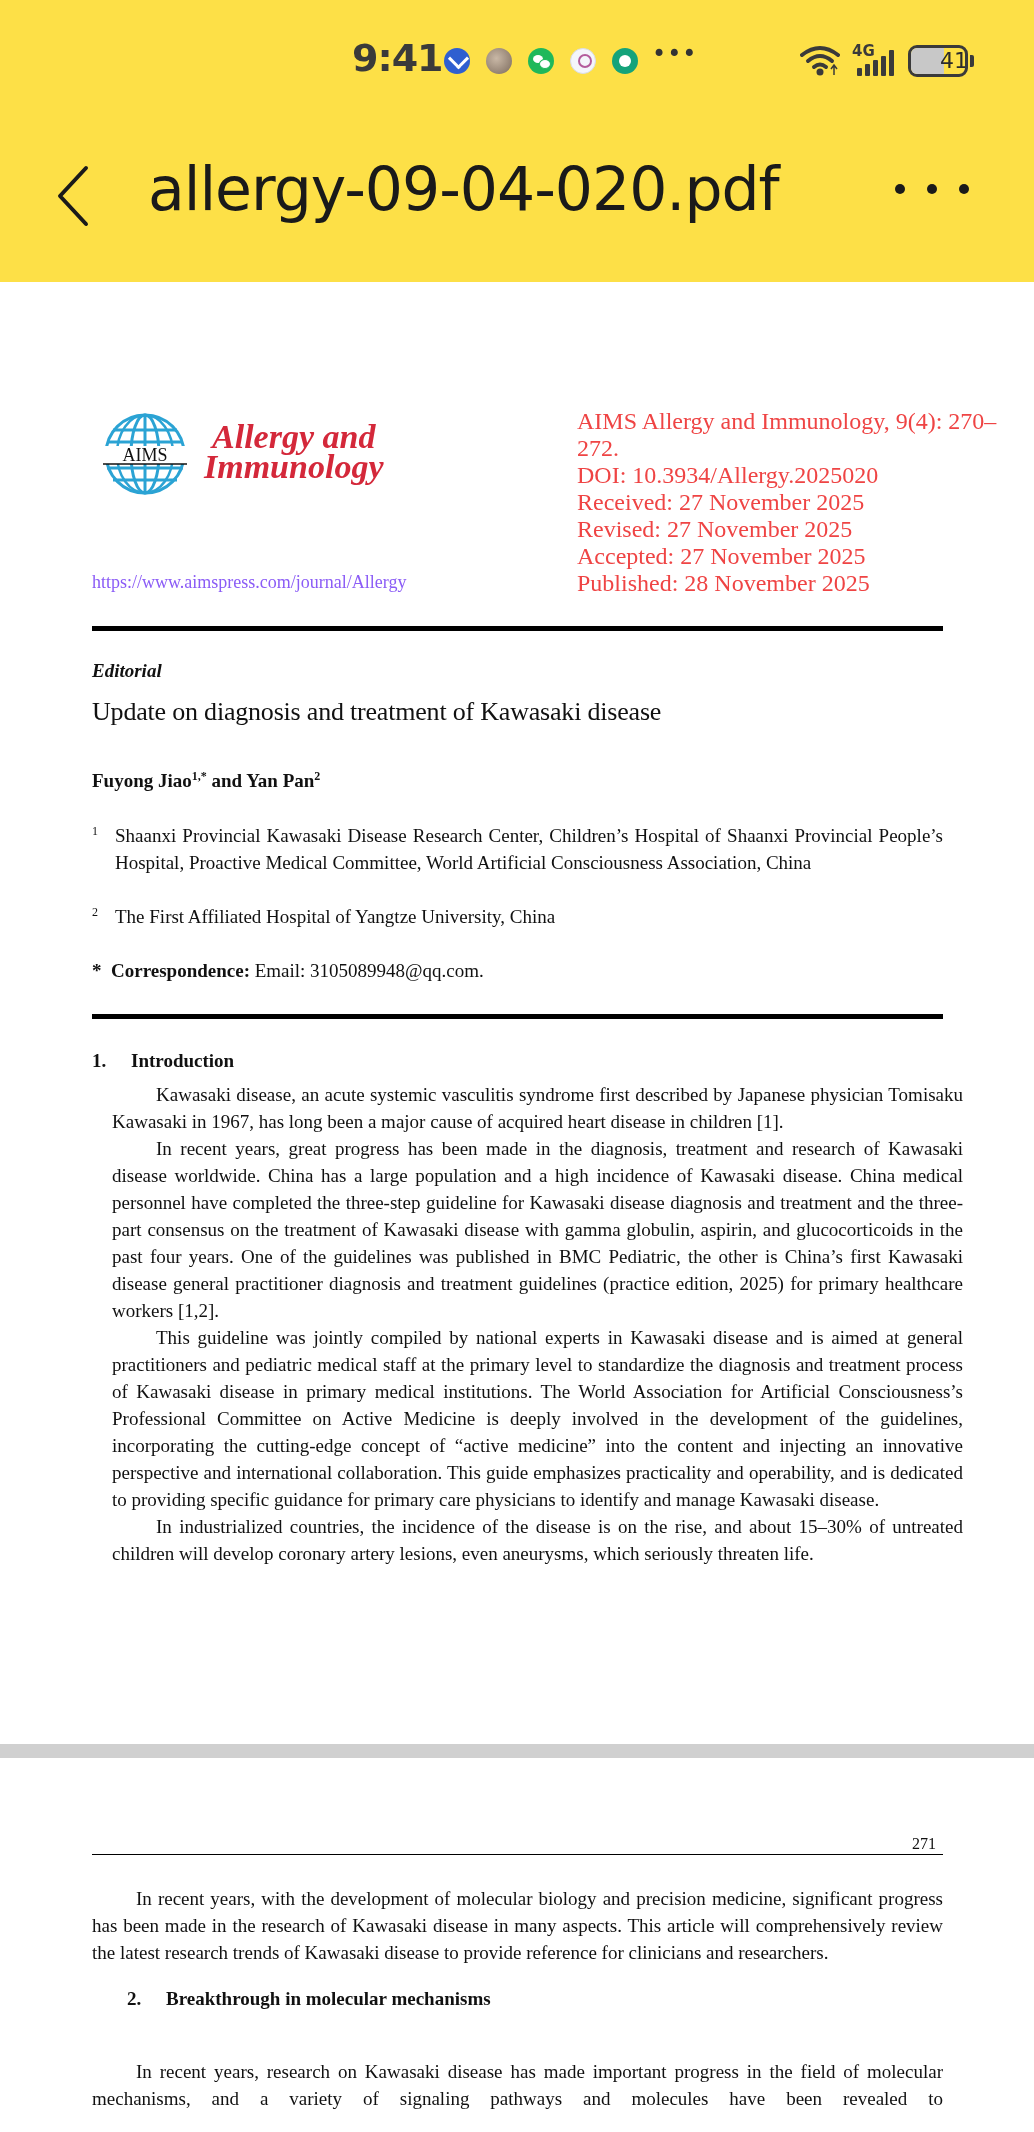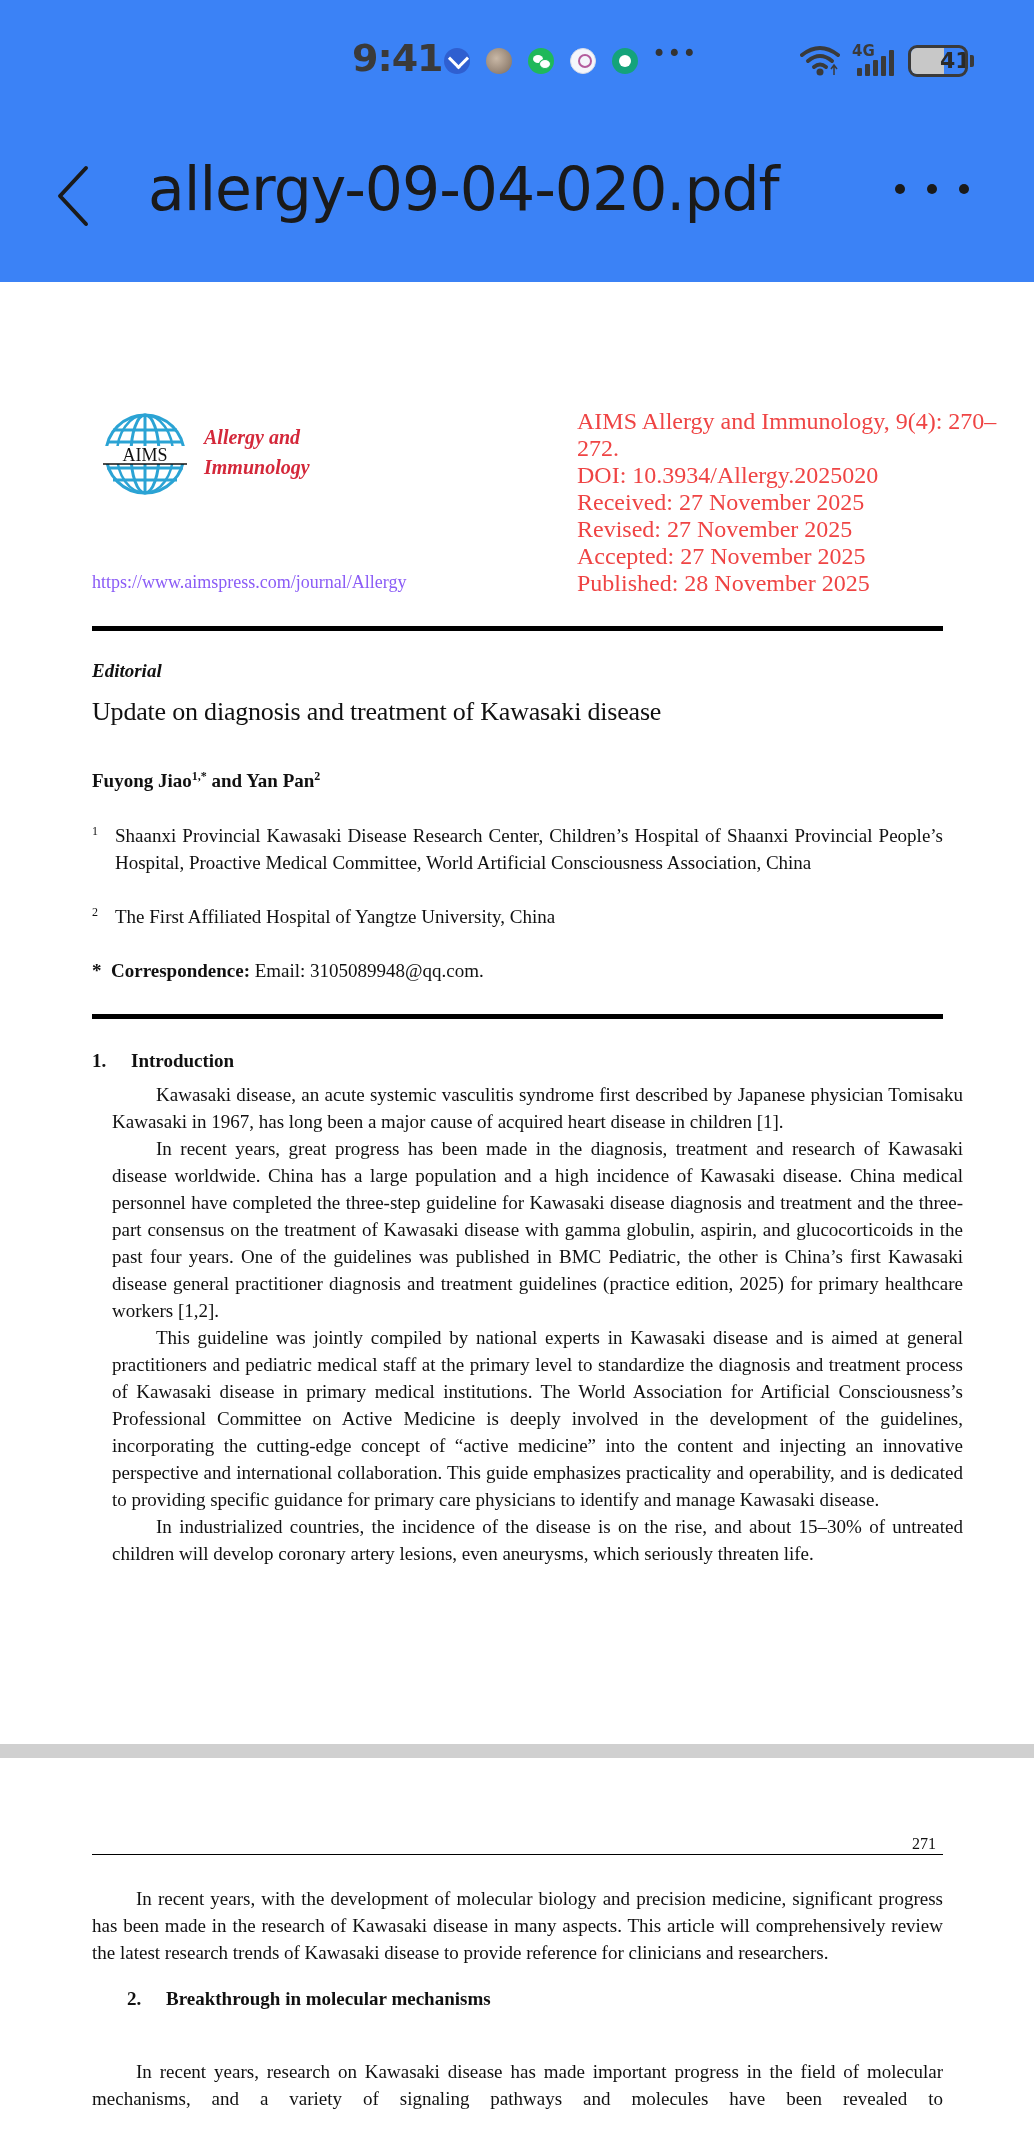--- a/index.html
+++ b/index.html
@@ -1,20 +1,20 @@
 <!DOCTYPE html>
 <html><head>
   <meta charset="utf-8">
   <style>
     * { box-sizing: border-box; margin: 0; padding: 0; }
     html, body { width: 1034px; height: 2132px; overflow: hidden; background: #ffffff; }
     body { position: relative; font-family: "Liberation Serif", serif; color: #111; }
 
     
-    .topbar { position: absolute; left: 0; top: 0; width: 1034px; height: 282px; background: #3b82f6; }
+    .topbar { position: absolute; left: 0; top: 0; width: 1034px; height: 282px; background: #fde047; }
     .status-bar { position: absolute; left: 0; top: 0; width: 1034px; height: 120px; }
     .time { position: absolute; left: 352px; top: 36px; font-family: "DejaVu Sans", sans-serif; font-weight: bold; font-size: 38px; color: #3a3a3a; letter-spacing: -1px; }
     .notif { position: absolute; top: 48px; width: 26px; height: 26px; border-radius: 50%; }
     .notif.shield { left: 444px; background: #2f5fd0; }
     .notif.shield::after { content: ""; position: absolute; left: 7px; top: 6px; width: 12px; height: 12px; border: 3px solid #fff; border-top: none; border-left: none; transform: rotate(45deg) translate(-2px,-2px); }
     .notif.avatar { left: 486px; background: radial-gradient(circle at 40% 40%, #c9b8a6, #7b6a5c); }
     .notif.wechat { left: 528px; background: #1fb85a; }
     .notif.wechat::before { content: ""; position: absolute; left: 5px; top: 7px; width: 10px; height: 8px; border-radius: 50%; background: #fff; }
     .notif.wechat::after { content: ""; position: absolute; left: 11px; top: 11px; width: 10px; height: 8px; border-radius: 50%; background: #fff; border: 1px solid #1fb85a; }
     .notif.app3 { left: 570px; background: #f4f6fb; border: 1px solid #d8dce8; }
@@ -22,35 +22,35 @@
     .notif.msg { left: 612px; background: #14a37a; }
     .notif.msg::after { content: ""; position: absolute; left: 7px; top: 7px; width: 12px; height: 12px; border-radius: 50%; background: #fff; }
     .more-notif { position: absolute; left: 652px; top: 40px; font-family: "DejaVu Sans", sans-serif; font-size: 24px; color: #333; letter-spacing: 1px; }
 
     .wifi { position: absolute; left: 800px; top: 44px; width: 40px; height: 32px; }
     .net-label { position: absolute; left: 852px; top: 42px; font-family: "DejaVu Sans", sans-serif; font-weight: bold; font-size: 15px; color: #3a3a3a; }
     .signal { position: absolute; left: 857px; top: 50px; width: 40px; height: 26px; }
     .signal span { position: absolute; bottom: 0; width: 5px; background: #3a3a3a; border-radius: 1px; }
     .battery { position: absolute; left: 908px; top: 45px; width: 60px; height: 32px; border: 3px solid #3a3a3a; border-radius: 9px; overflow: hidden; }
     .battery .fill { position: absolute; left: 0; top: 0; bottom: 0; width: 62%; background: #c8c8c8; }
-    .battery .level { position: relative; display: block; text-align: center; font-family: "DejaVu Sans", sans-serif; font-weight: bold; font-size: 22px; line-height: 26px; color: #2a2a2a; margin-left: 29px; }
+    .battery .level { position: relative; display: block; text-align: center; font-family: "DejaVu Sans", sans-serif; font-weight: normal; font-size: 22px; line-height: 26px; color: #2a2a2a; margin-left: 29px; }
     .battery-tip { position: absolute; left: 970px; top: 55px; width: 4px; height: 12px; background: #3a3a3a; border-radius: 0 2px 2px 0; }
 
     .nav-header { position: absolute; left: 0; top: 140px; width: 998px; height: 110px; padding-left: 24px; }
     .back { position: absolute; left: 52px; top: 24px; width: 40px; height: 60px; cursor: pointer; }
     .back svg { width: 40px; height: 64px; }
     .file-title { position: absolute; left: 148px; top: 14px; font-family: "DejaVu Sans", sans-serif; font-size: 60px; font-weight: 500; color: #1a1a1a; letter-spacing: -1px; }
     .more-btn { position: absolute; left: 895px; top: 34px; width: 74px; height: 30px; cursor: pointer; display: flex; justify-content: space-between; align-items: center; }
     .more-btn span { width: 10px; height: 10px; border-radius: 50%; background: #1a1a1a; }
 
     
     .page { position: absolute; left: 0; top: 282px; width: 1034px; background: #fff; }
 
     .logo-globe { position: absolute; left: 103px; top: 130px; width: 84px; height: 84px; }
-    .logo-text { position: absolute; left: 204px; top: 140px; font-family: "Liberation Serif", serif; font-style: italic; font-weight: bold; font-size: 20px; line-height: 30px; color: #d4283a; }
+    .logo-text { position: absolute; left: 204px; top: 140px; font-family: "Liberation Serif", serif; font-style: italic; font-weight: bold; font-size: 34px; line-height: 30px; color: #d4283a; text-align: center; }
     .journal-url { position: absolute; left: 92px; top: 290px; font-size: 18px; color: #8b5cf6; }
     .meta { position: absolute; left: 577px; top: 126px; font-size: 24px; line-height: 27px; color: #ef4444; }
 
     .rule-thick { position: absolute; left: 92px; width: 851px; height: 5px; background: #000; }
     .editorial { position: absolute; left: 92px; top: 378px; font-style: italic; font-weight: bold; font-size: 19px; }
     .paper-title { position: absolute; left: 92px; top: 415px; font-weight: normal; font-size: 26px; letter-spacing: -0.2px; }
     .authors { position: absolute; left: 92px; top: 487px; font-weight: bold; font-size: 19px; }
     .authors sup { font-size: 12px; }
 
     .affil { position: absolute; left: 92px; width: 851px; font-size: 19px; line-height: 27px; }

